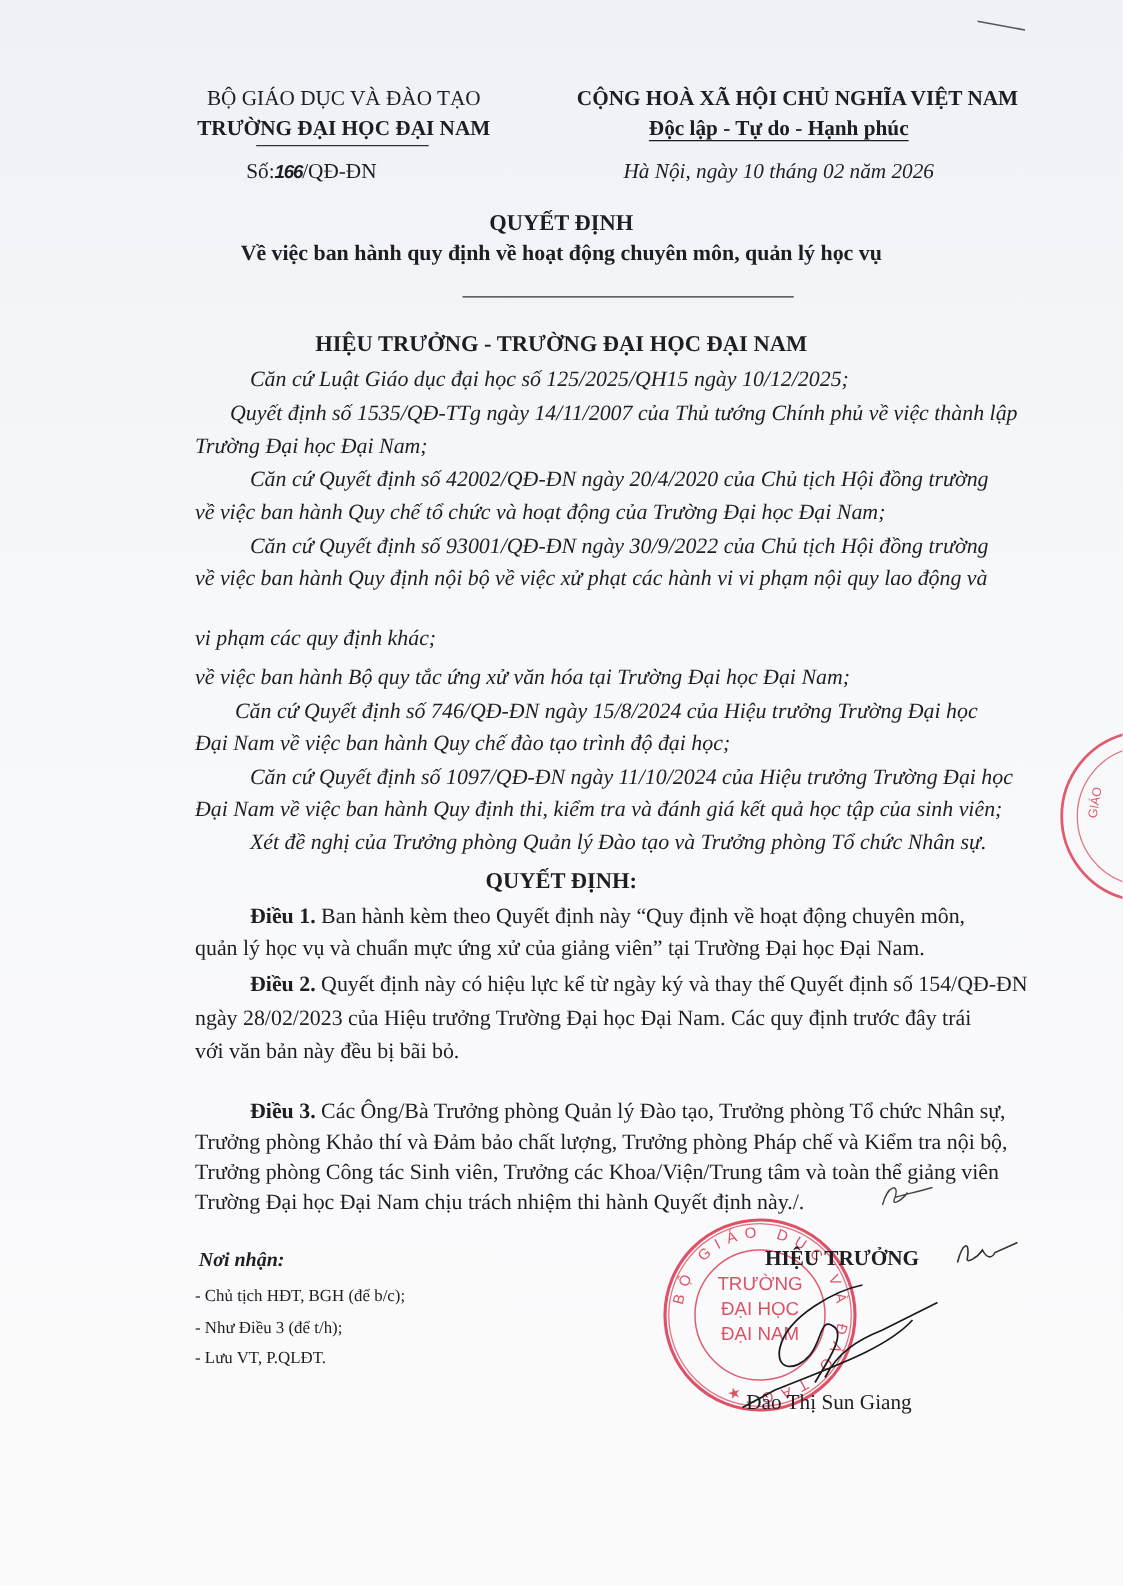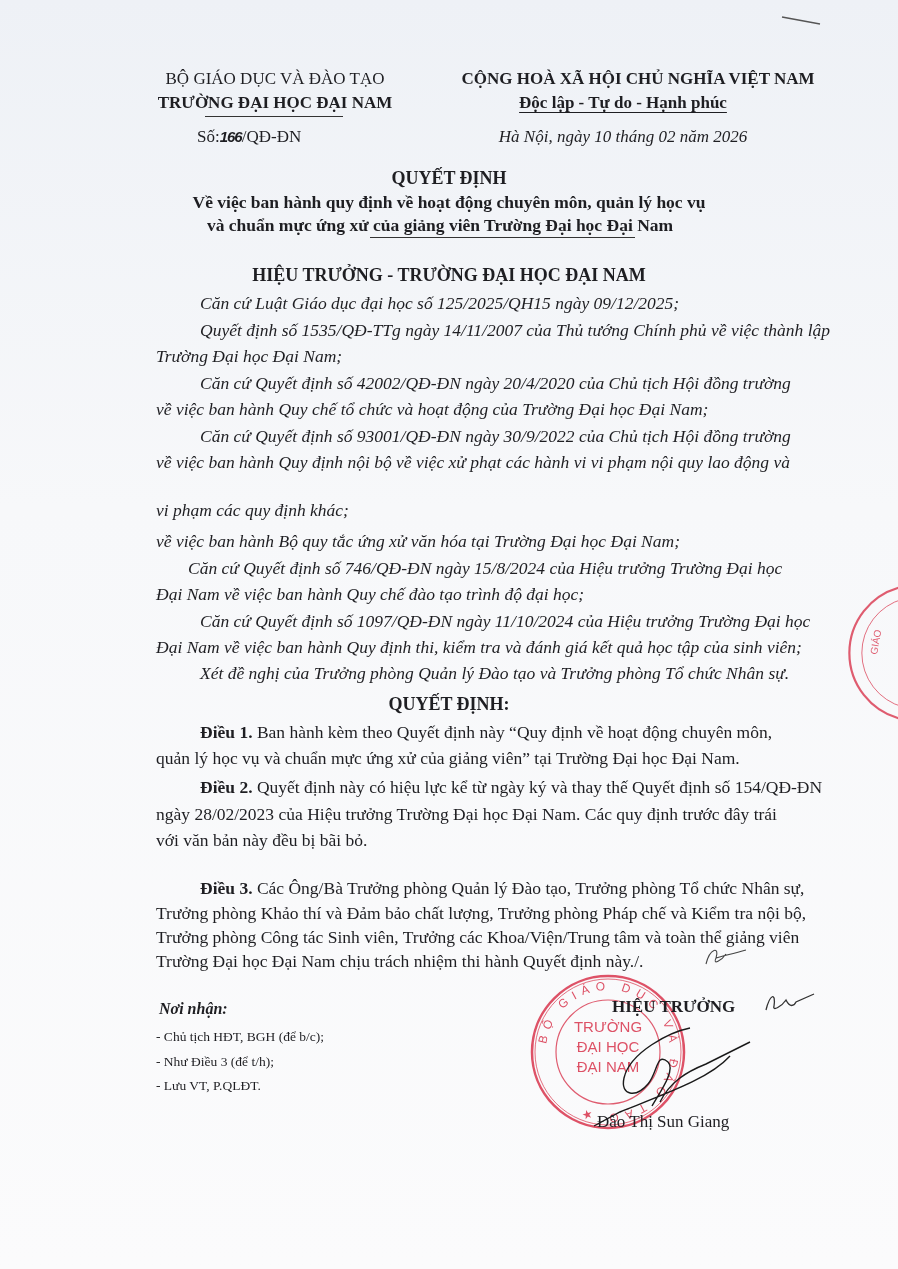--- a/index.html
+++ b/index.html
@@ -34,27 +34,26 @@
   <div class="ln hdr" style="left:197px;top:126px;">
     <span>Số:</span><span class="num">166</span><span>/QĐ-ĐN</span>
   </div>
 
   <div class="ln c hdr b u" style="left:438px;top:92px;width:370px;">Độc lập - Tự do - Hạnh phúc</div>
   <div class="ln c hdr b" style="left:438px;top:68px;width:400px;">CỘNG HOÀ XÃ HỘI CHỦ NGHĨA VIỆT NAM</div>
   <div class="ln c hdr i" style="left:438px;top:126px;width:370px;">Hà Nội, ngày 10 tháng  02 năm 2026</div>
 
   <div class="ln c title" style="left:0;top:167px;width:898px;">QUYẾT ĐỊNH</div>
   <div class="ln c b" style="left:0;top:191px;width:898px;">Về việc ban hành quy định về hoạt động chuyên môn, quản lý học vụ</div>
-  <div class="ln c b" style="left:0;top:214px;width:880px;">và chuẩn mực ứng xử của giảng viên Trường Đại học Đại Nam</div>
   <div style="position:absolute;left:370px;top:237px;width:265px;height:1px;background:#333;"></div>
 
   <div class="ln c title" style="left:0;top:264px;width:898px;">HIỆU TRƯỞNG - TRƯỜNG ĐẠI HỌC ĐẠI NAM</div>
 
-  <div class="ln i" style="left:200px;top:292px;">Căn cứ Luật Giáo dục đại học số 125/2025/QH15 ngày 09/12/2025;</div>
-  <div class="ln i" style="left:200px;top:319px;">Quyết định số 1535/QĐ-TTg ngày 14/11/2007 của Thủ tướng Chính phủ về việc thành lập</div>
+  <div class="ln i" style="left:200px;top:292px;">Căn cứ Luật Giáo dục đại học số 125/2025/QH15 ngày 10/12/2025;</div>
+  <div class="ln i" style="left:184px;top:319px;">Quyết định số 1535/QĐ-TTg ngày 14/11/2007 của Thủ tướng Chính phủ về việc thành lập</div>
   <div class="ln i" style="left:156px;top:345px;">Trường Đại học Đại Nam;</div>
   <div class="ln i" style="left:200px;top:372px;">Căn cứ Quyết định số 42002/QĐ-ĐN ngày 20/4/2020 của Chủ tịch Hội đồng trường</div>
   <div class="ln i" style="left:156px;top:398px;">về việc ban hành Quy chế tổ chức và hoạt động của Trường Đại học Đại Nam;</div>
   <div class="ln i" style="left:200px;top:425px;">Căn cứ Quyết định số 93001/QĐ-ĐN ngày 30/9/2022 của Chủ tịch Hội đồng trường</div>
   <div class="ln i" style="left:156px;top:451px;">về việc ban hành Quy định nội bộ về việc xử phạt các hành vi vi phạm nội quy lao động và</div>
   <div class="ln i" style="left:156px;top:499px;">vi phạm các quy định khác;</div>
   <div class="ln i" style="left:156px;top:530px;">về việc ban hành Bộ quy tắc ứng xử văn hóa tại Trường Đại học Đại Nam;</div>
   <div class="ln i" style="left:188px;top:557px;">Căn cứ Quyết định số 746/QĐ-ĐN ngày 15/8/2024 của Hiệu trưởng Trường Đại học</div>
   <div class="ln i" style="left:156px;top:583px;">Đại Nam về việc ban hành Quy chế đào tạo trình độ đại học;</div>
   <div class="ln i" style="left:200px;top:610px;">Căn cứ Quyết định số 1097/QĐ-ĐN ngày 11/10/2024 của Hiệu trưởng Trường Đại học</div>

